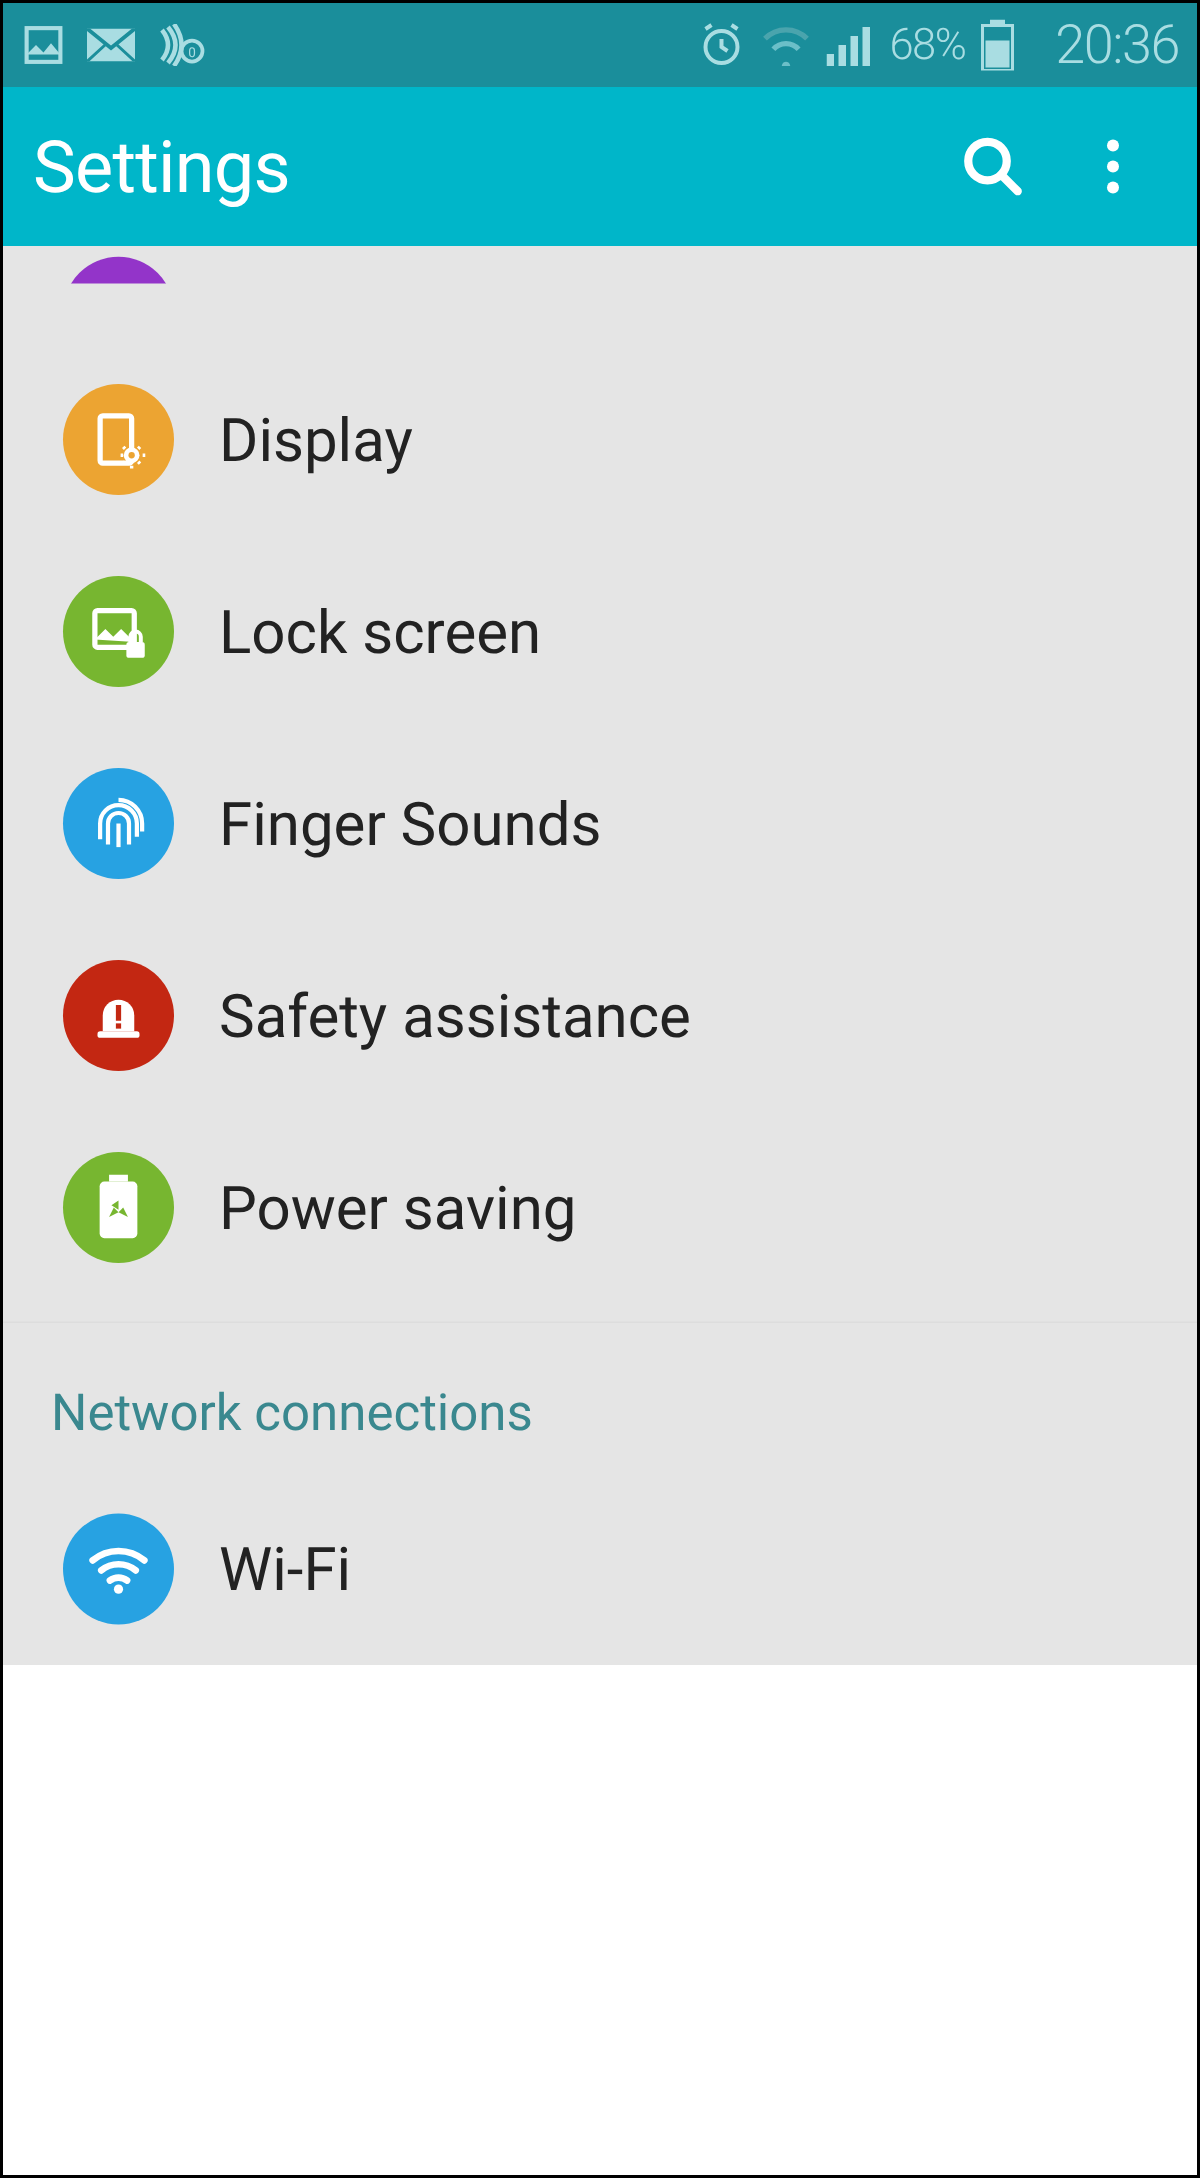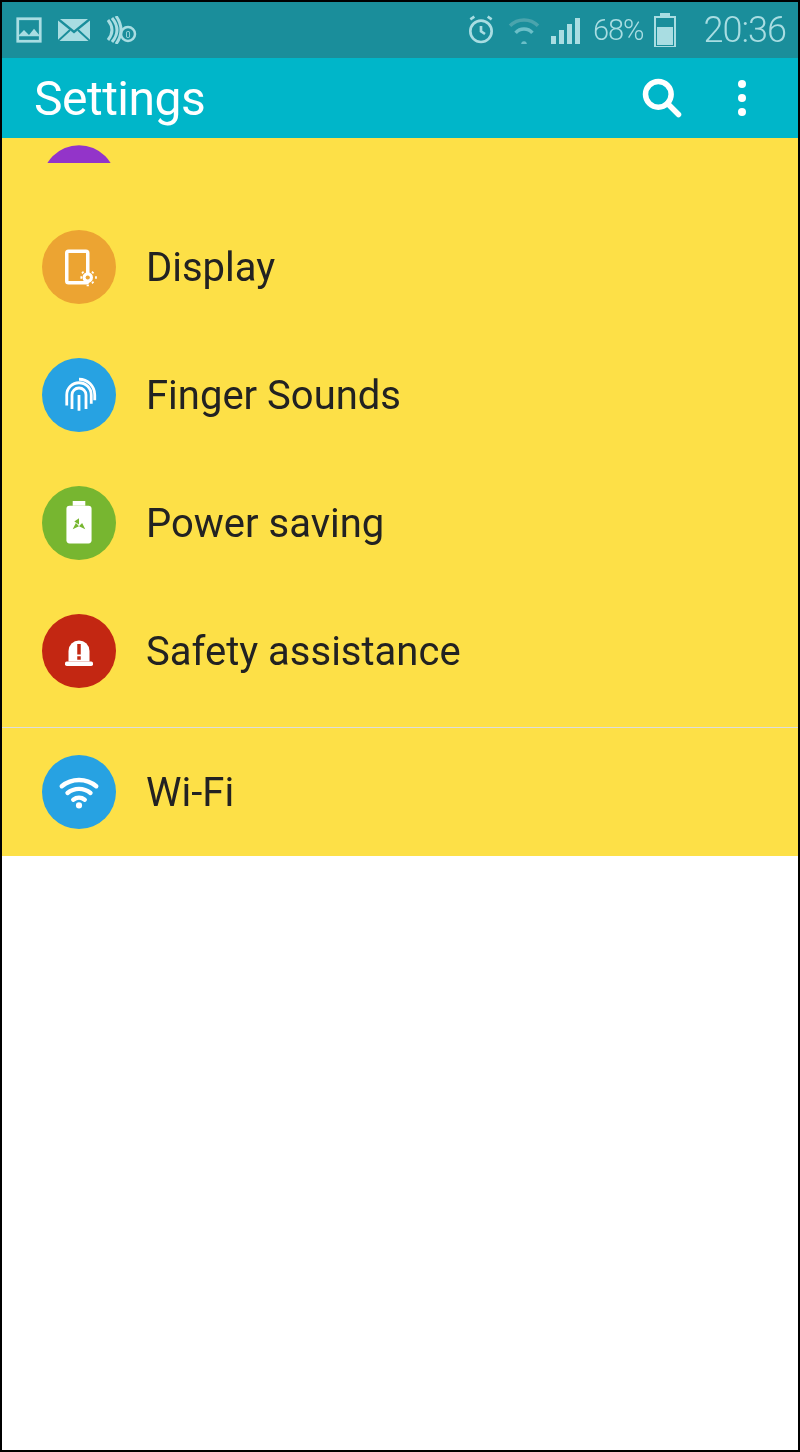--- a/index.html
+++ b/index.html
@@ -17,42 +17,42 @@
       display: flex;
       align-items: center;
       padding: 0 12px;
       color: #a9dde2;
     }
     .status-left { display: flex; align-items: center; gap: 14px; flex: 1; }
     .status-right { display: flex; align-items: center; gap: 10px; }
     .status-right .battery-pct { font-size: 29px; font-weight: 300; color: #a9dde2; letter-spacing: -1px; }
     .status-right .clock { font-size: 36px; font-weight: 300; color: #a9dde2; letter-spacing: -1px; margin-left: 18px; }
     .app-bar {
-      height: 80px;
+      height: 106px;
       background: #00b6c9;
       display: flex;
       align-items: center;
-      padding: 0 16px 0 32px;
+      padding: 0 16px 0 20px;
     }
     .app-bar .title {
       font-size: 48px;
       font-weight: 400;
       color: #ffffff;
       flex: 1;
       letter-spacing: -0.5px;
     }
     .app-bar .action {
       width: 80px;
       height: 80px;
       display: flex;
       align-items: center;
       justify-content: center;
     }
     .content {
-      background: #fde047;
+      background: #e5e5e5;
       overflow: hidden;
     }
     .list-item {
       display: flex;
       align-items: center;
       padding: 0 40px;
       height: 128px;
     }
     .list-item.partial {
       height: 25px;
@@ -197,63 +197,75 @@
           <rect x="5" y="3" width="12" height="18" rx="1"></rect>
           <circle cx="17" cy="18" r="3" fill="#ffffff" stroke="none"></circle>
           <circle cx="17" cy="18" r="1.2" fill="#eca432" stroke="none"></circle>
           <path d="M17 14 v-1 M17 22 v1 M13.8 18 h-1 M21.2 18 h1 M14.5 15.5 l-.7-.7 M19.5 20.5 l.7.7 M14.5 20.5 l-.7.7 M19.5 15.5 l.7-.7" stroke="#ffffff" stroke-width="1.3"></path>
         </svg>
     </div>
     <div class="item-label">Display</div>
   </div>
 
 
+  <div class="list-item">
+    <div class="icon-wrap" style="background:#77b630">
+      <svg width="42" height="42" viewBox="0 0 24 24" fill="none" stroke="#ffffff" stroke-width="2">
+          <rect x="3" y="4" width="15" height="14" rx="1"></rect>
+          <path d="M3 15 l4 -4 l3 3 l3 -3 l5 5" fill="#ffffff" stroke="none"></path>
+          <rect x="15" y="16" width="7" height="6" rx="1" fill="#ffffff" stroke="none"></rect>
+          <path d="M16.5 16 v-2 a2 2 0 0 1 4 0 v2" stroke="#ffffff" stroke-width="1.5" fill="none"></path>
+        </svg>
+    </div>
+    <div class="item-label">Lock screen</div>
+  </div>
 
 
   <div class="list-item">
     <div class="icon-wrap" style="background:#27a2e2">
       <svg width="42" height="42" viewBox="0 0 24 24" fill="none" stroke="#ffffff" stroke-width="1.6">
           <path d="M12 3 a9 9 0 0 1 9 9 v3"></path>
           <path d="M5 18 v-6 a7 7 0 0 1 14 0 v5"></path>
           <path d="M8 20 v-8 a4 4 0 0 1 8 0 v8"></path>
           <path d="M12 21 v-9"></path>
         </svg>
     </div>
     <div class="item-label">Finger Sounds</div>
+  </div>
+
+  <div class="list-item">
+    <div class="icon-wrap" style="background:#c32712">
+      <svg width="42" height="42" viewBox="0 0 24 24" fill="#ffffff">
+          <path d="M6 18 v-6 a6 6 0 0 1 12 0 v6 z"></path>
+          <rect x="4" y="18" width="16" height="2.5" rx="1"></rect>
+          <rect x="11" y="8" width="2" height="6" fill="#c32712"></rect>
+          <rect x="11" y="15" width="2" height="2" fill="#c32712"></rect>
+        </svg>
+    </div>
+    <div class="item-label">Safety assistance</div>
   </div>
 
   <div class="list-item">
     <div class="icon-wrap" style="background:#77b630">
       <svg width="38" height="44" viewBox="0 0 24 28" fill="#ffffff">
           <rect x="8" y="0" width="8" height="3"></rect>
           <rect x="4" y="3" width="16" height="24" rx="2"></rect>
           <g transform="translate(12,15)" fill="#77b630">
             <path d="M-4 3 l2 -4 l2 2 z"></path>
             <path d="M4 3 l-2 -4 l-2 2 z"></path>
             <path d="M0 -4 l-3 2 l3 2 z"></path>
           </g>
         </svg>
     </div>
     <div class="item-label">Power saving</div>
   </div>
 
-  <div class="list-item">
-    <div class="icon-wrap" style="background:#c32712">
-      <svg width="42" height="42" viewBox="0 0 24 24" fill="#ffffff">
-          <path d="M6 18 v-6 a6 6 0 0 1 12 0 v6 z"></path>
-          <rect x="4" y="18" width="16" height="2.5" rx="1"></rect>
-          <rect x="11" y="8" width="2" height="6" fill="#c32712"></rect>
-          <rect x="11" y="15" width="2" height="2" fill="#c32712"></rect>
-        </svg>
-    </div>
-    <div class="item-label">Safety assistance</div>
-  </div>
-
   <div class="section-divider"></div>
 
+  <div class="section-header">Network connections</div>
 
   <div class="list-item">
     <div class="icon-wrap" style="background:#27a2e2">
       <svg width="46" height="46" viewBox="0 0 24 24" fill="none" stroke="#ffffff" stroke-width="2.3" stroke-linecap="round">
           <path d="M3 9 a14 14 0 0 1 18 0"></path>
           <path d="M6 12.5 a9.5 9.5 0 0 1 12 0"></path>
           <path d="M9 16 a5 5 0 0 1 6 0"></path>
           <circle cx="12" cy="19" r="1.6" fill="#ffffff" stroke="none"></circle>
         </svg>
     </div>

